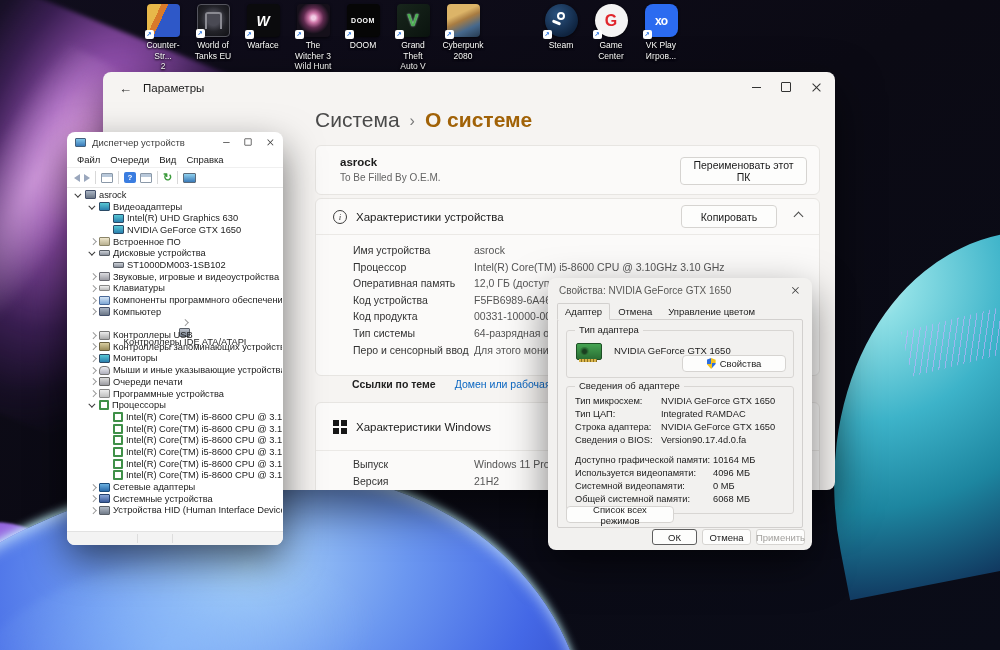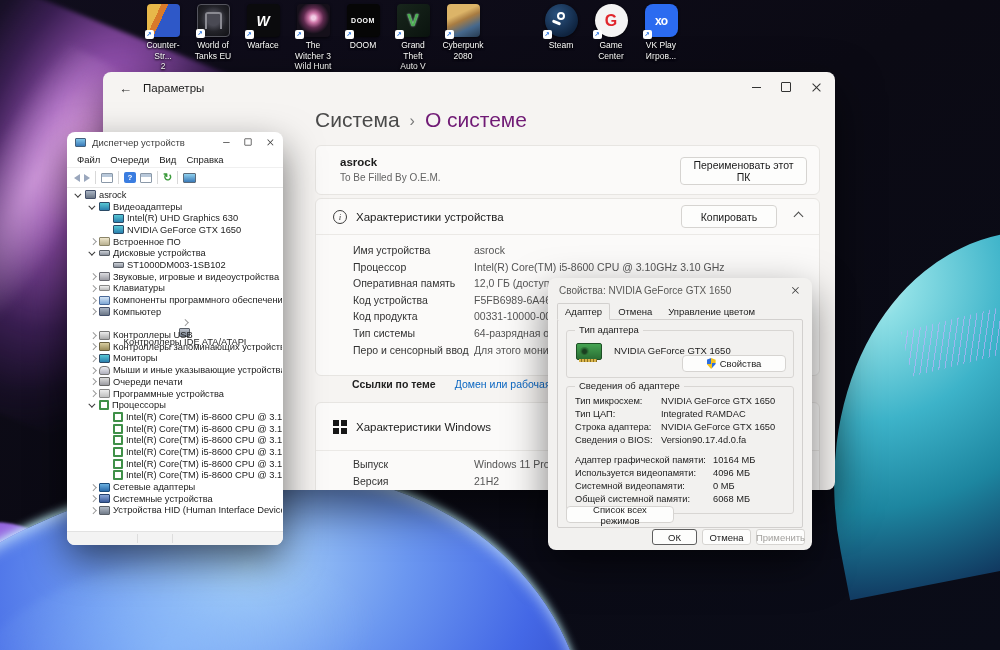--- a/index.html
+++ b/index.html
@@ -69,21 +69,21 @@
   .sett-controls .wc{width:30px;}
   .sett-user{position:absolute;left:17px;top:106px;display:flex;align-items:center;gap:11px;}
   .avatar{width:29px;height:29px;border-radius:50%;background:#eae8e5;position:relative;overflow:hidden;}
   .avatar::before{content:"";position:absolute;left:10px;top:6px;width:9px;height:9px;border:1.5px solid #a5a29e;border-radius:50%;}
   .avatar::after{content:"";position:absolute;left:6px;top:18px;width:17px;height:12px;border:1.5px solid #a5a29e;border-radius:8px 8px 0 0;}
   .sett-user-name{font-size:11.5px;font-weight:bold;}
   .sett-main{position:absolute;left:212px;top:0;width:505px;height:100%;}
   .crumb{position:absolute;top:36px;left:0;font-size:21px;display:flex;align-items:center;gap:10px;}
   .crumb-root{color:#4a4a4a;}
   .crumb-sep{color:#7a7a7a;font-size:16px;padding-top:2px;}
-  .crumb-page{color:#701a75;font-weight:normal;}
+  .crumb-page{color:#a16207;font-weight:bold;}
   .card{position:absolute;left:0;width:505px;background:#fbfaf9;border:1px solid #e7e5e2;border-radius:6px;}
   .card1{top:73px;height:50px;}
   .card1-name{position:absolute;left:24px;top:10px;font-size:11.5px;font-weight:bold;}
   .card1-oem{position:absolute;left:24px;top:26px;font-size:10px;color:#636363;}
   .btn{background:#fdfdfc;border:1px solid #d6d4d1;border-radius:4px;font-size:10.5px;color:#1b1b1b;display:flex;align-items:center;justify-content:center;font-family:inherit;}
   .rename-btn{position:absolute;right:12px;top:11px;width:127px;height:28px;}
   .card2{top:126px;height:178px;}
   .card2-head{position:absolute;left:0;top:0;right:0;height:35px;display:flex;align-items:center;}
   .info-ico{width:14px;height:14px;border:1px solid #3c3c3c;border-radius:50%;margin-left:17px;font-size:9px;font-style:italic;font-family:"Liberation Serif",serif;display:flex;align-items:center;justify-content:center;color:#3c3c3c;}
   .card2-title{margin-left:9px;font-size:11.5px;}
@@ -589,21 +589,21 @@
             <div class="nrow">
               <span class="nl">Строка адаптера:</span>
               <span class="nv">NVIDIA GeForce GTX 1650</span>
             </div>
             <div class="nrow">
               <span class="nl">Сведения о BIOS:</span>
               <span class="nv">Version90.17.4d.0.fa</span>
             </div>
             <div class="gap2"></div>
             <div class="nrow wide">
-              <span class="nl">Адаптер графической памяти:</span>
+              <span class="nl">Доступно графической памяти:</span>
               <span class="nv">10164 МБ</span>
             </div>
             <div class="nrow wide">
               <span class="nl">Используется видеопамяти:</span>
               <span class="nv">4096 МБ</span>
             </div>
             <div class="nrow wide">
               <span class="nl">Системной видеопамяти:</span>
               <span class="nv">0 МБ</span>
             </div>

